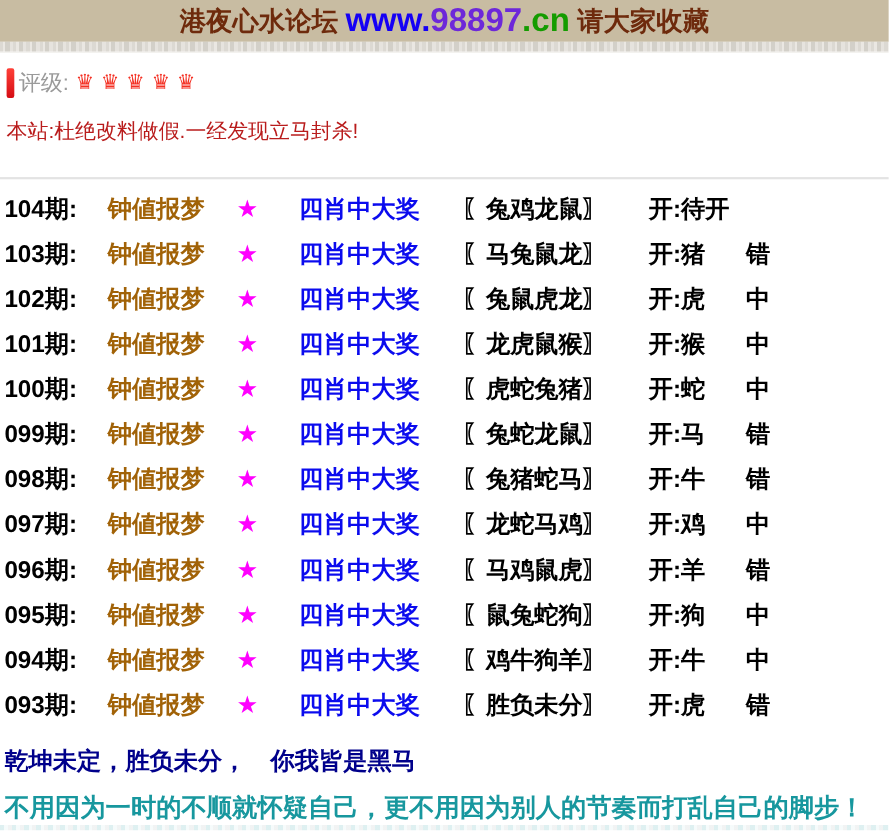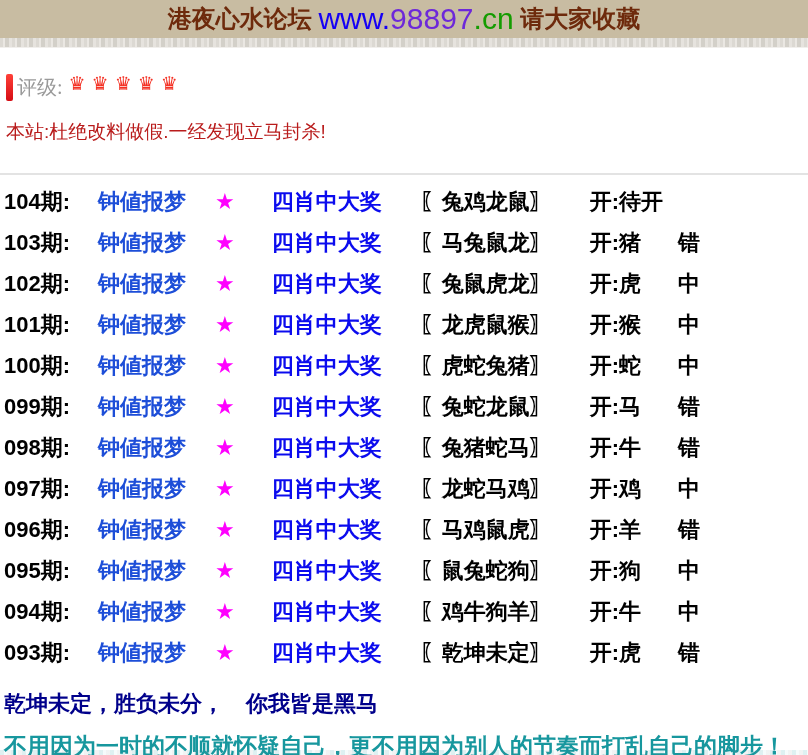--- a/index.html
+++ b/index.html
@@ -10,49 +10,49 @@
   }
   
   .header{
     height:38px;background:#c8bca2;
     display:flex;align-items:center;justify-content:center;
     white-space:pre;
   }
   .header .site-name,.header .collect{
     color:#6e2a0c;font-weight:bold;font-size:24px;
   }
-  .header .url{font-weight:normal;font-size:30px;letter-spacing:0;}
+  .header .url{font-weight:bold;font-size:30px;letter-spacing:0;}
   .header .url-www{color:#1500f5;}
   .header .url-num{color:#6d28d9;}
   .header .url-tld{color:#149c00;}
   .texture-band{
     height:9px;
     background:repeating-linear-gradient(90deg,
       #dcd9d3 0 3px,#eae7e2 3px 5px,#d3d0c9 5px 9px,#e6e3de 9px 12px);
     border-bottom:1px solid #f1efec;
   }
   
-  .rating{display:flex;align-items:flex-start;margin:26px 0 0 6px;font-family:Liberation Serif, serif;}
+  .rating{display:flex;align-items:center;margin:14px 0 0 6px;}
   .rating-bar{
     width:7px;height:27px;border-radius:2px;
     background:linear-gradient(#ff4038,#d50d14);
     margin-right:4px;
   }
   .rating-label{color:#9a9a9a;font-size:20px;}
   .crown{color:#f43023;font-size:19px;line-height:1;margin-left:6px;}
   
   .notice{color:#b91c1c;font-size:19px;line-height:26px;margin:18px 0 28px 6px;}
   .divider{height:2px;background:#e3e3e3;width:100%;}
   
   .records{padding:6px 0 0 4px;}
   .row{
     height:41px;display:flex;align-items:center;
     font-weight:bold;font-size:22px;color:#000;white-space:pre;gap:28px;
   }
-  .row-title{color:#1d4ed8;}
+  .row-title{color:#a16207;}
   .star{color:#ff00ff;margin:0 1px;}
   .row-prize{color:#0b0bee;margin:0 10px 0 8px;}
   .row-result{margin-left:10px;}
   .row-outcome{margin-left:9px;}
   
   .motto-blue{color:#00008b;font-weight:bold;font-size:22px;line-height:26px;margin:18px 0 0 4px;white-space:pre;}
   .motto-teal{color:#17979e;font-weight:bold;font-size:23px;line-height:30px;margin:14px 0 0 4px;}
   .footer-band{
     position:absolute;left:0;right:0;bottom:0;height:5px;
     background:repeating-linear-gradient(90deg,
@@ -178,21 +178,21 @@
     <span class="row-prize">四肖中大奖</span>
     <span class="row-picks">〖鸡牛狗羊〗</span>
     <span class="row-result">开:牛</span>
     <span class="row-outcome">中</span>
   </div>
     <div class="row">
     <span class="row-period">093期:</span>
     <span class="row-title">钟値报梦</span>
     <span class="star">★</span>
     <span class="row-prize">四肖中大奖</span>
-    <span class="row-picks">〖乾坤未定〗</span>
+    <span class="row-picks">〖胜负未分〗</span>
     <span class="row-result">开:虎</span>
     <span class="row-outcome">错</span>
   </div>
   </div>
 
 <div class="motto-blue">乾坤未定，胜负未分，　你我皆是黑马</div>
 <div class="motto-teal">不用因为一时的不顺就怀疑自己，更不用因为别人的节奏而打乱自己的脚步！</div>
 
 <div class="footer-band"></div>
 

